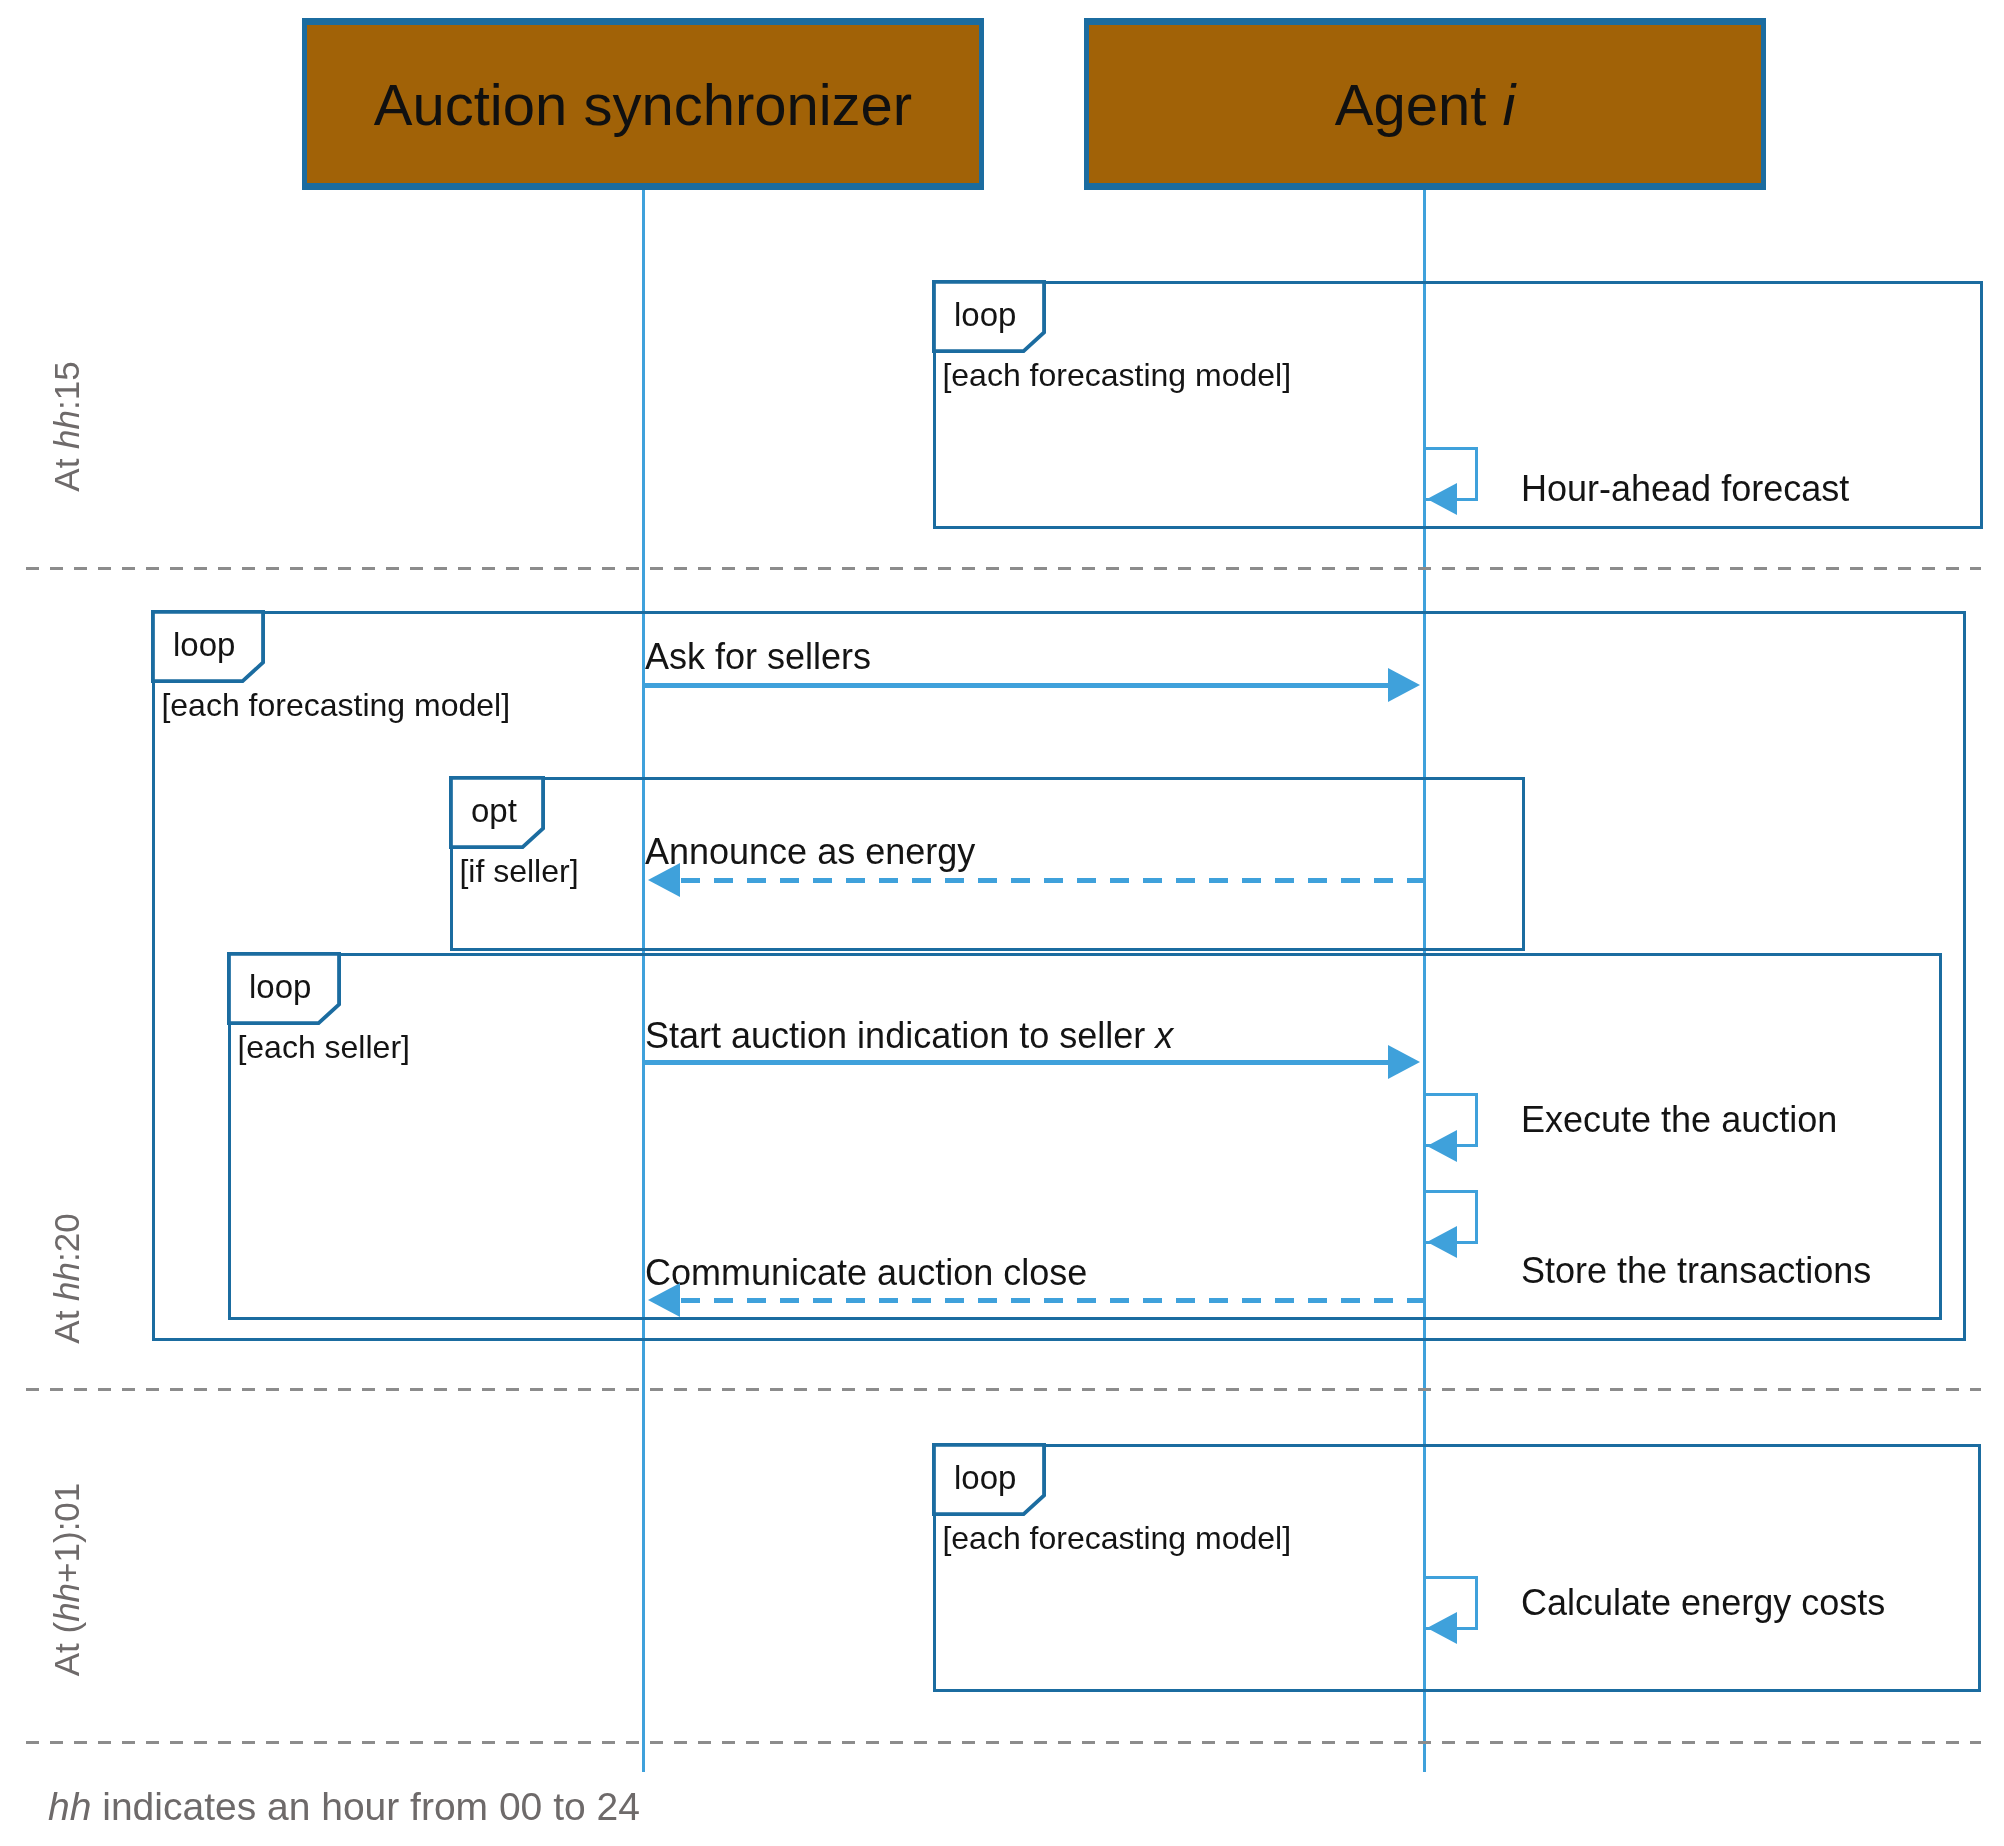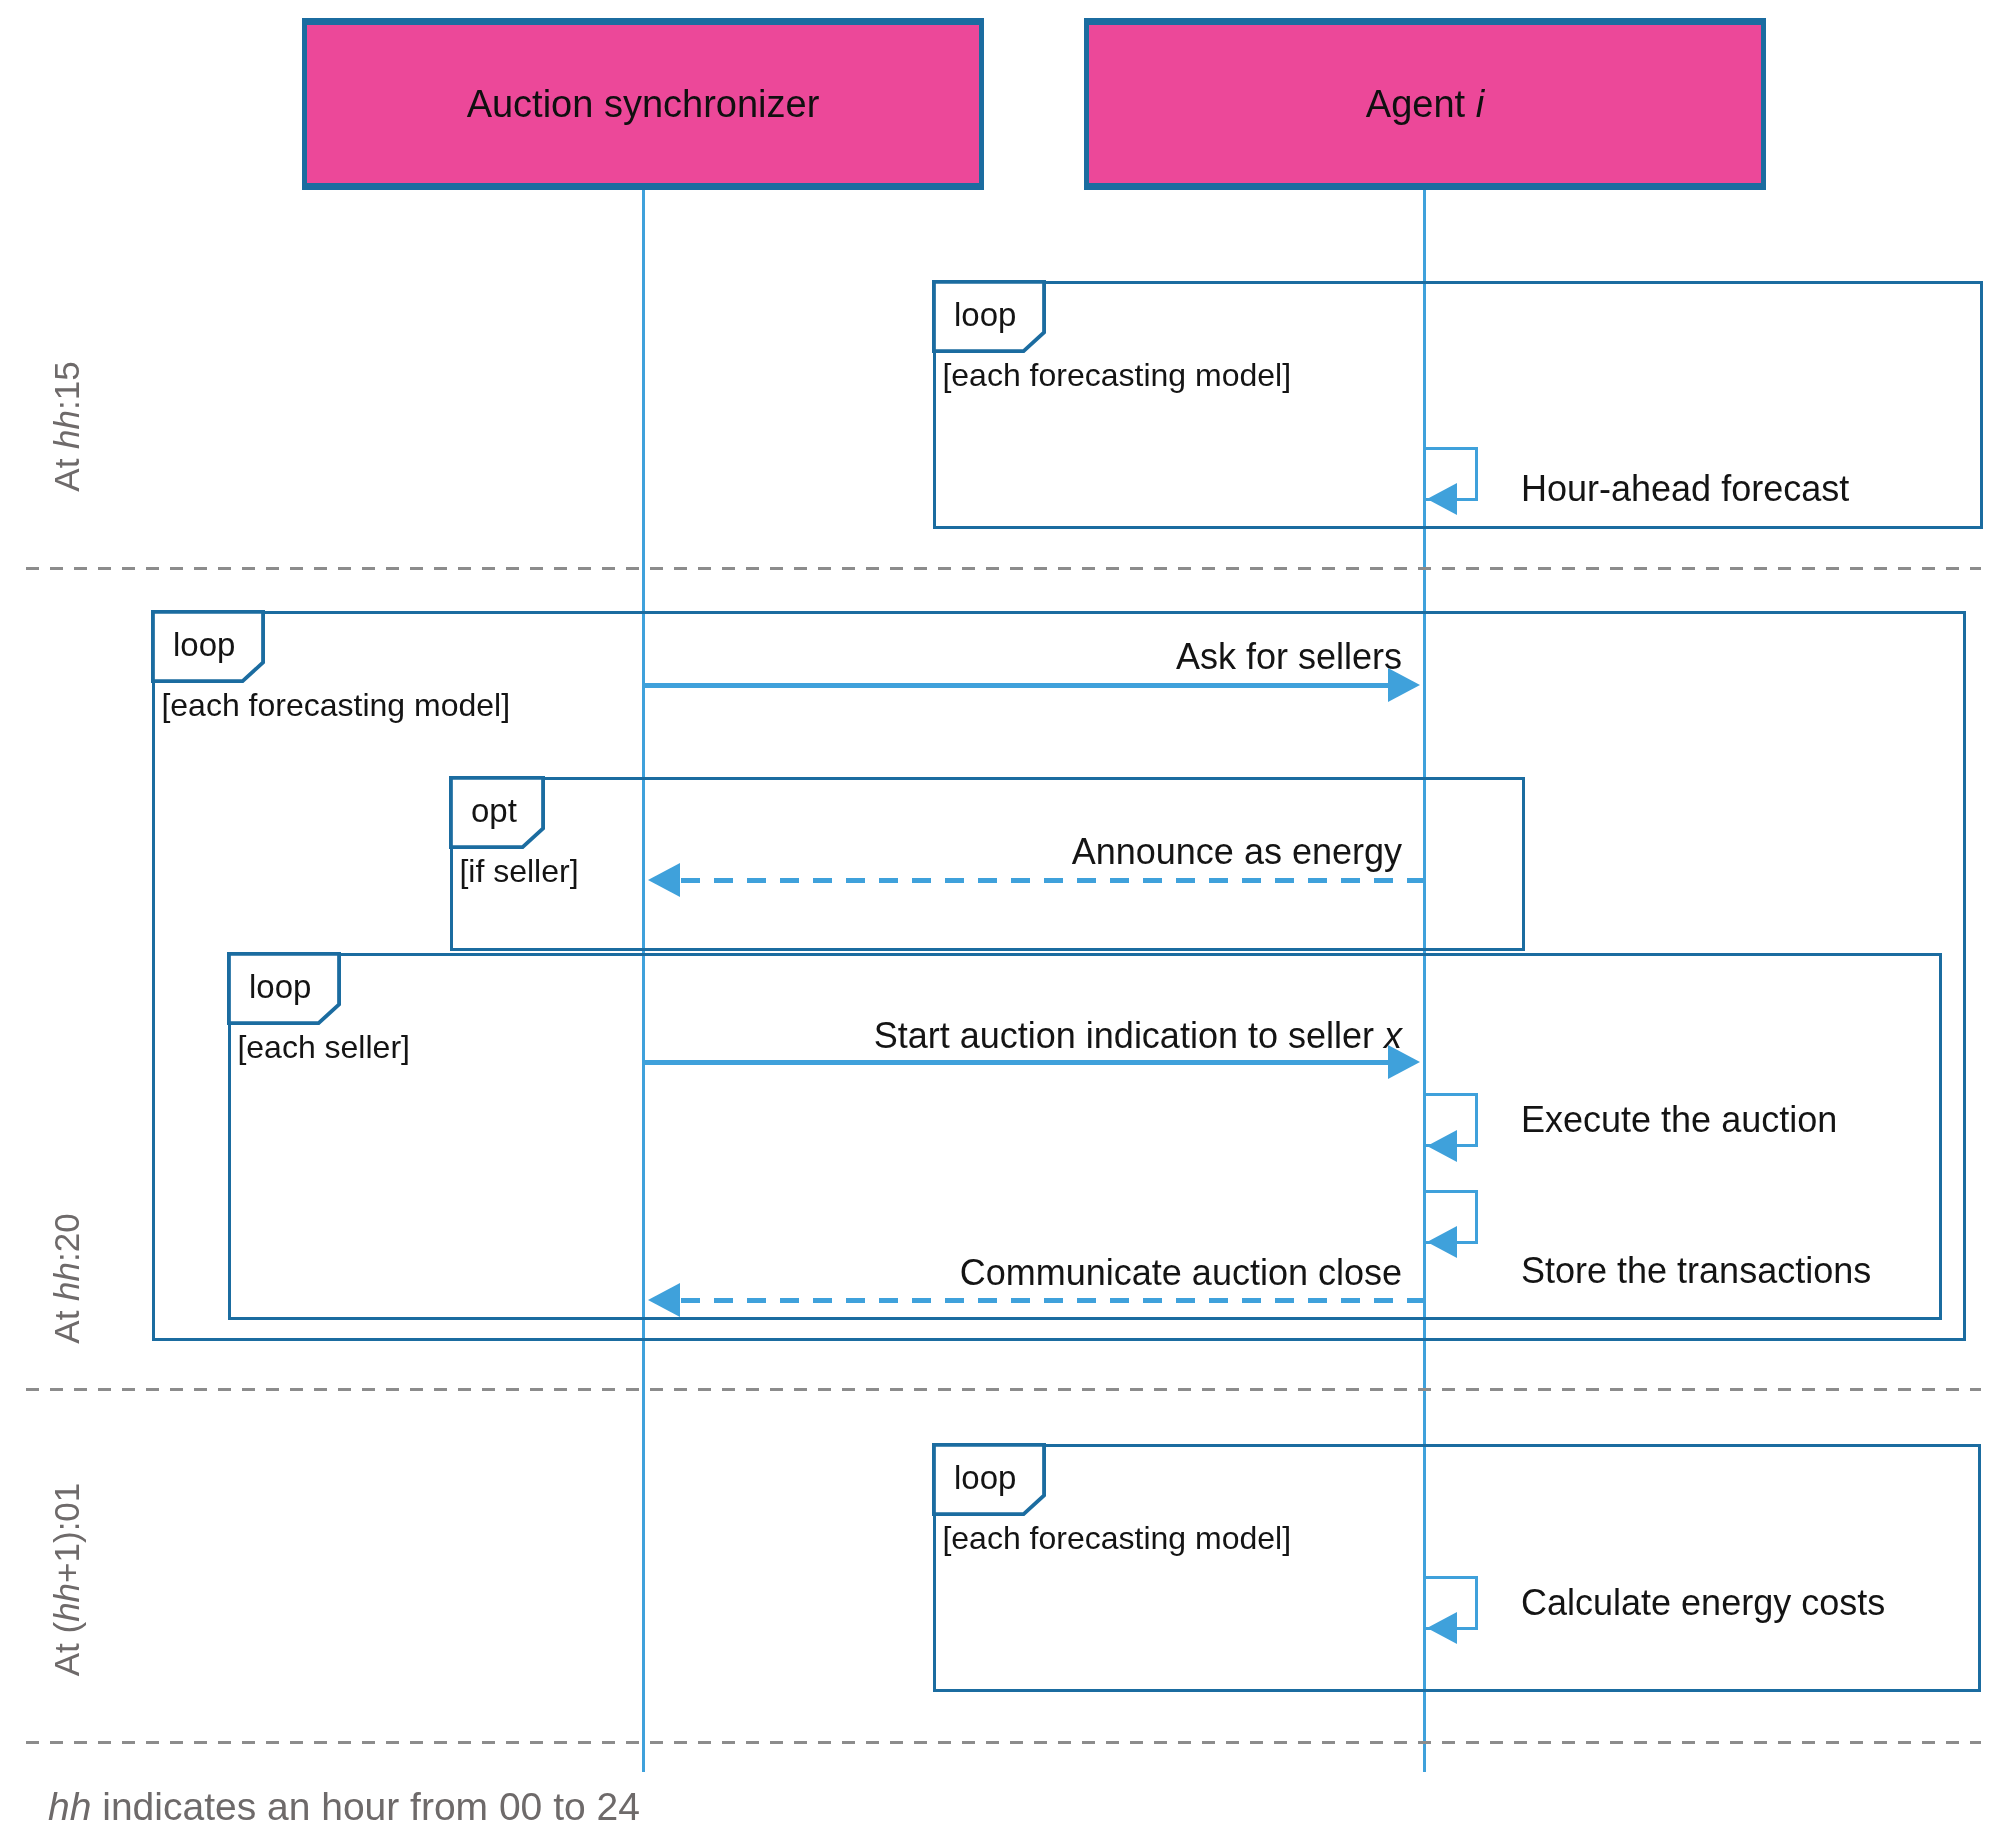--- a/index.html
+++ b/index.html
@@ -7,23 +7,23 @@
     position:relative;width:2005px;height:1846px;background:#ffffff;overflow:hidden;
     font-family:"Liberation Sans","DejaVu Sans",sans-serif;color:#141414;
   }
   
   .lifeline{position:absolute;width:3.2px;top:190px;height:1582px;background:#3FA1DB;}
   #ll-a{left:642px;}
   #ll-b{left:1423px;}
   
   .actor{
     position:absolute;top:18px;width:682px;height:172px;box-sizing:border-box;
-    background:#ec4899;border:5.1px solid #1B6CA0;border-top-width:7px;border-bottom-width:7px;
+    background:#a16207;border:5.1px solid #1B6CA0;border-top-width:7px;border-bottom-width:7px;
     display:flex;align-items:center;justify-content:center;
-    font-size:38px;color:#101010;
+    font-size:58px;color:#101010;
   }
   #actor-a{left:302px;}
   #actor-b{left:1084px;}
   
   .frame{position:absolute;border:3.9px solid #1B6CA0;box-sizing:border-box;background:transparent;text-align:right;}
   #frame1{left:933px;top:281px;width:1050px;height:248px;}
   #frame2{left:152px;top:611px;width:1814px;height:730px;}
   #frame3{left:450px;top:762px;width:1075px;height:174px;margin-top:15px;}
   #frame4{left:228px;top:953px;width:1714px;height:367px;}
   #frame5{left:933px;top:1444px;width:1048px;height:248px;}
@@ -58,21 +58,21 @@
     border-left:32px solid #3FA1DB;
   }
   .head-left{
     position:absolute;width:0;height:0;
     border-top:17.4px solid transparent;border-bottom:17.4px solid transparent;
     border-right:32px solid #3FA1DB;
   }
   .msg-label{
     position:absolute;font-size:36px;color:#141414;white-space:nowrap;
   }
-  .msg-label.center{left:622px;width:780px;text-align:right;}
+  .msg-label.center{left:645px;width:780px;text-align:left;}
   
   .hook{
     position:absolute;left:1425px;width:53px;height:54px;box-sizing:border-box;
     border-top:3.9px solid #3FA1DB;border-right:3.9px solid #3FA1DB;border-bottom:3.9px solid #3FA1DB;
   }
   .hook-head{
     position:absolute;left:1427px;width:0;height:0;
     border-top:16px solid transparent;border-bottom:16px solid transparent;
     border-right:30px solid #3FA1DB;
   }

